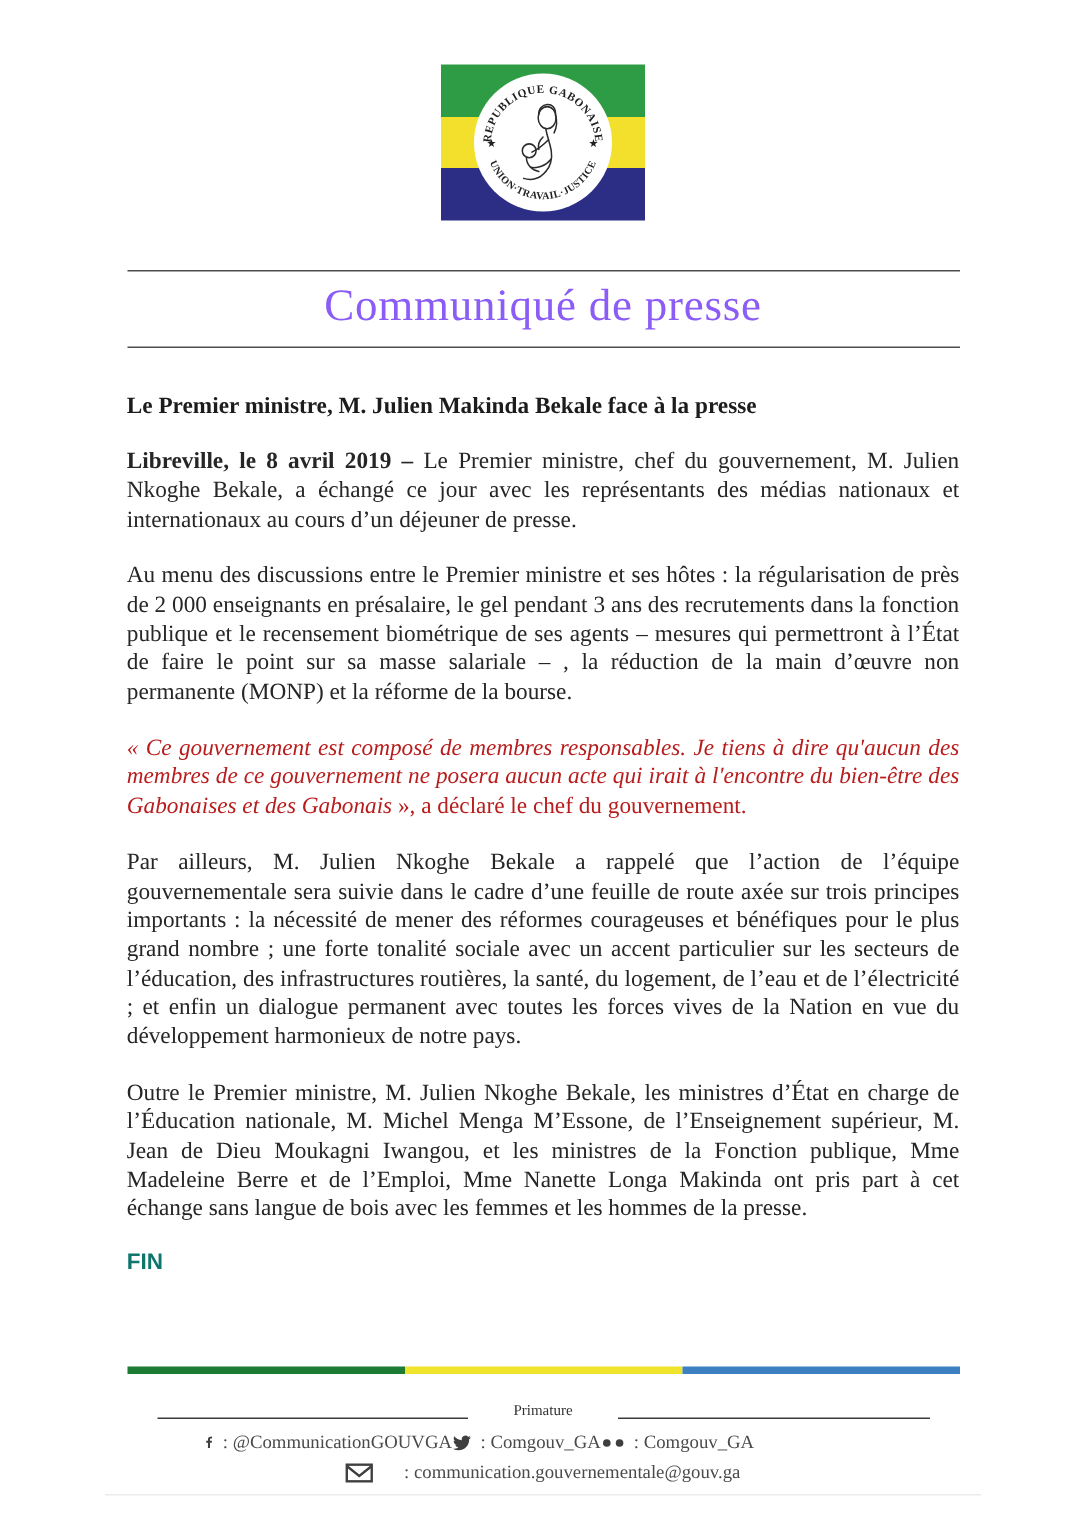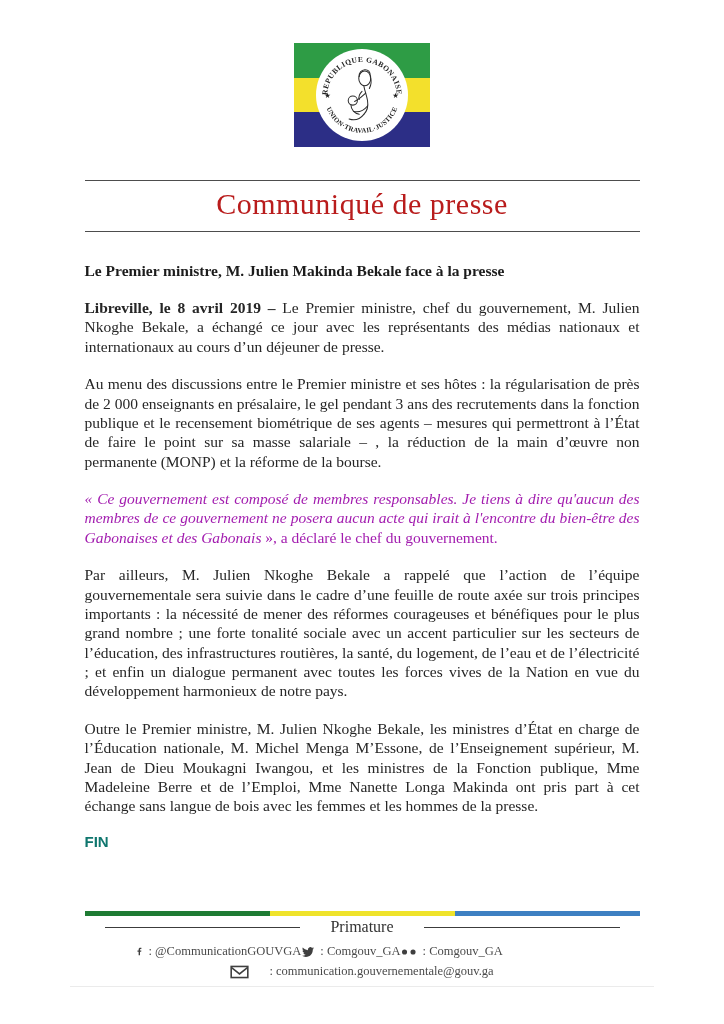--- a/index.html
+++ b/index.html
@@ -28,55 +28,55 @@
   .emblem text{font-family:"Liberation Serif", serif;}
 
   
   .rule{width:555px;margin:0 auto;border-top:1px solid #4d4d4d;height:0;}
   .rule-top{margin-top:33px;}
   .doc-title{
     width:555px;margin:0 auto;
     text-align:center;
     font-size:30px;font-weight:400;
     letter-spacing:0.5px;
-    color:#b91c1c;
+    color:#8b5cf6;
     padding:6px 0 10px;
   }
 
   
   .content{width:555px;margin:0 auto;}
   .article-heading{
     font-size:15.5px;font-weight:700;
     margin:30px 0 0;color:#1c1c1c;
   }
   .content p{
     font-size:15.5px;line-height:1.25;
     text-align:justify;
     margin:18px 0 0;
   }
   .content p .lead{font-weight:700;}
   .content p em{font-style:italic;}
-  .quote{color:#a21caf;}
+  .quote{color:#b91c1c;}
   .fin{
     font-family:"Liberation Sans", sans-serif;
     font-weight:700;font-size:15px;
     margin-top:17px;color:#0f766e;
   }
 
   
   .footer{position:absolute;left:0;top:911px;width:724px;}
   .tricolor{display:flex;width:555px;height:5px;margin:0 auto;}
   .tricolor .seg{flex:1;}
   .seg.g{background:#1e7b33;}
   .seg.y{background:#efe32b;}
   .seg.b{background:#3d80c2;}
   .primature-row{
-    display:flex;align-items:center;gap:30px;
-    width:515px;margin:2px auto 0;
-    font-size:16px;color:#333;
+    display:flex;align-items:flex-end;gap:30px;
+    width:515px;margin:19px auto 0;
+    font-size:10px;color:#333;
   }
   .primature-row .line{flex:1;height:1px;background:#3c3c3c;}
   .social-row{
     display:flex;justify-content:flex-start;align-items:center;
     width:455px;margin:8px auto 0;
     font-size:12.5px;color:#4a4a4a;
   }
   .social-item{display:flex;align-items:center;gap:5px;}
   .social-item svg{flex:none;}
   .email-row{

